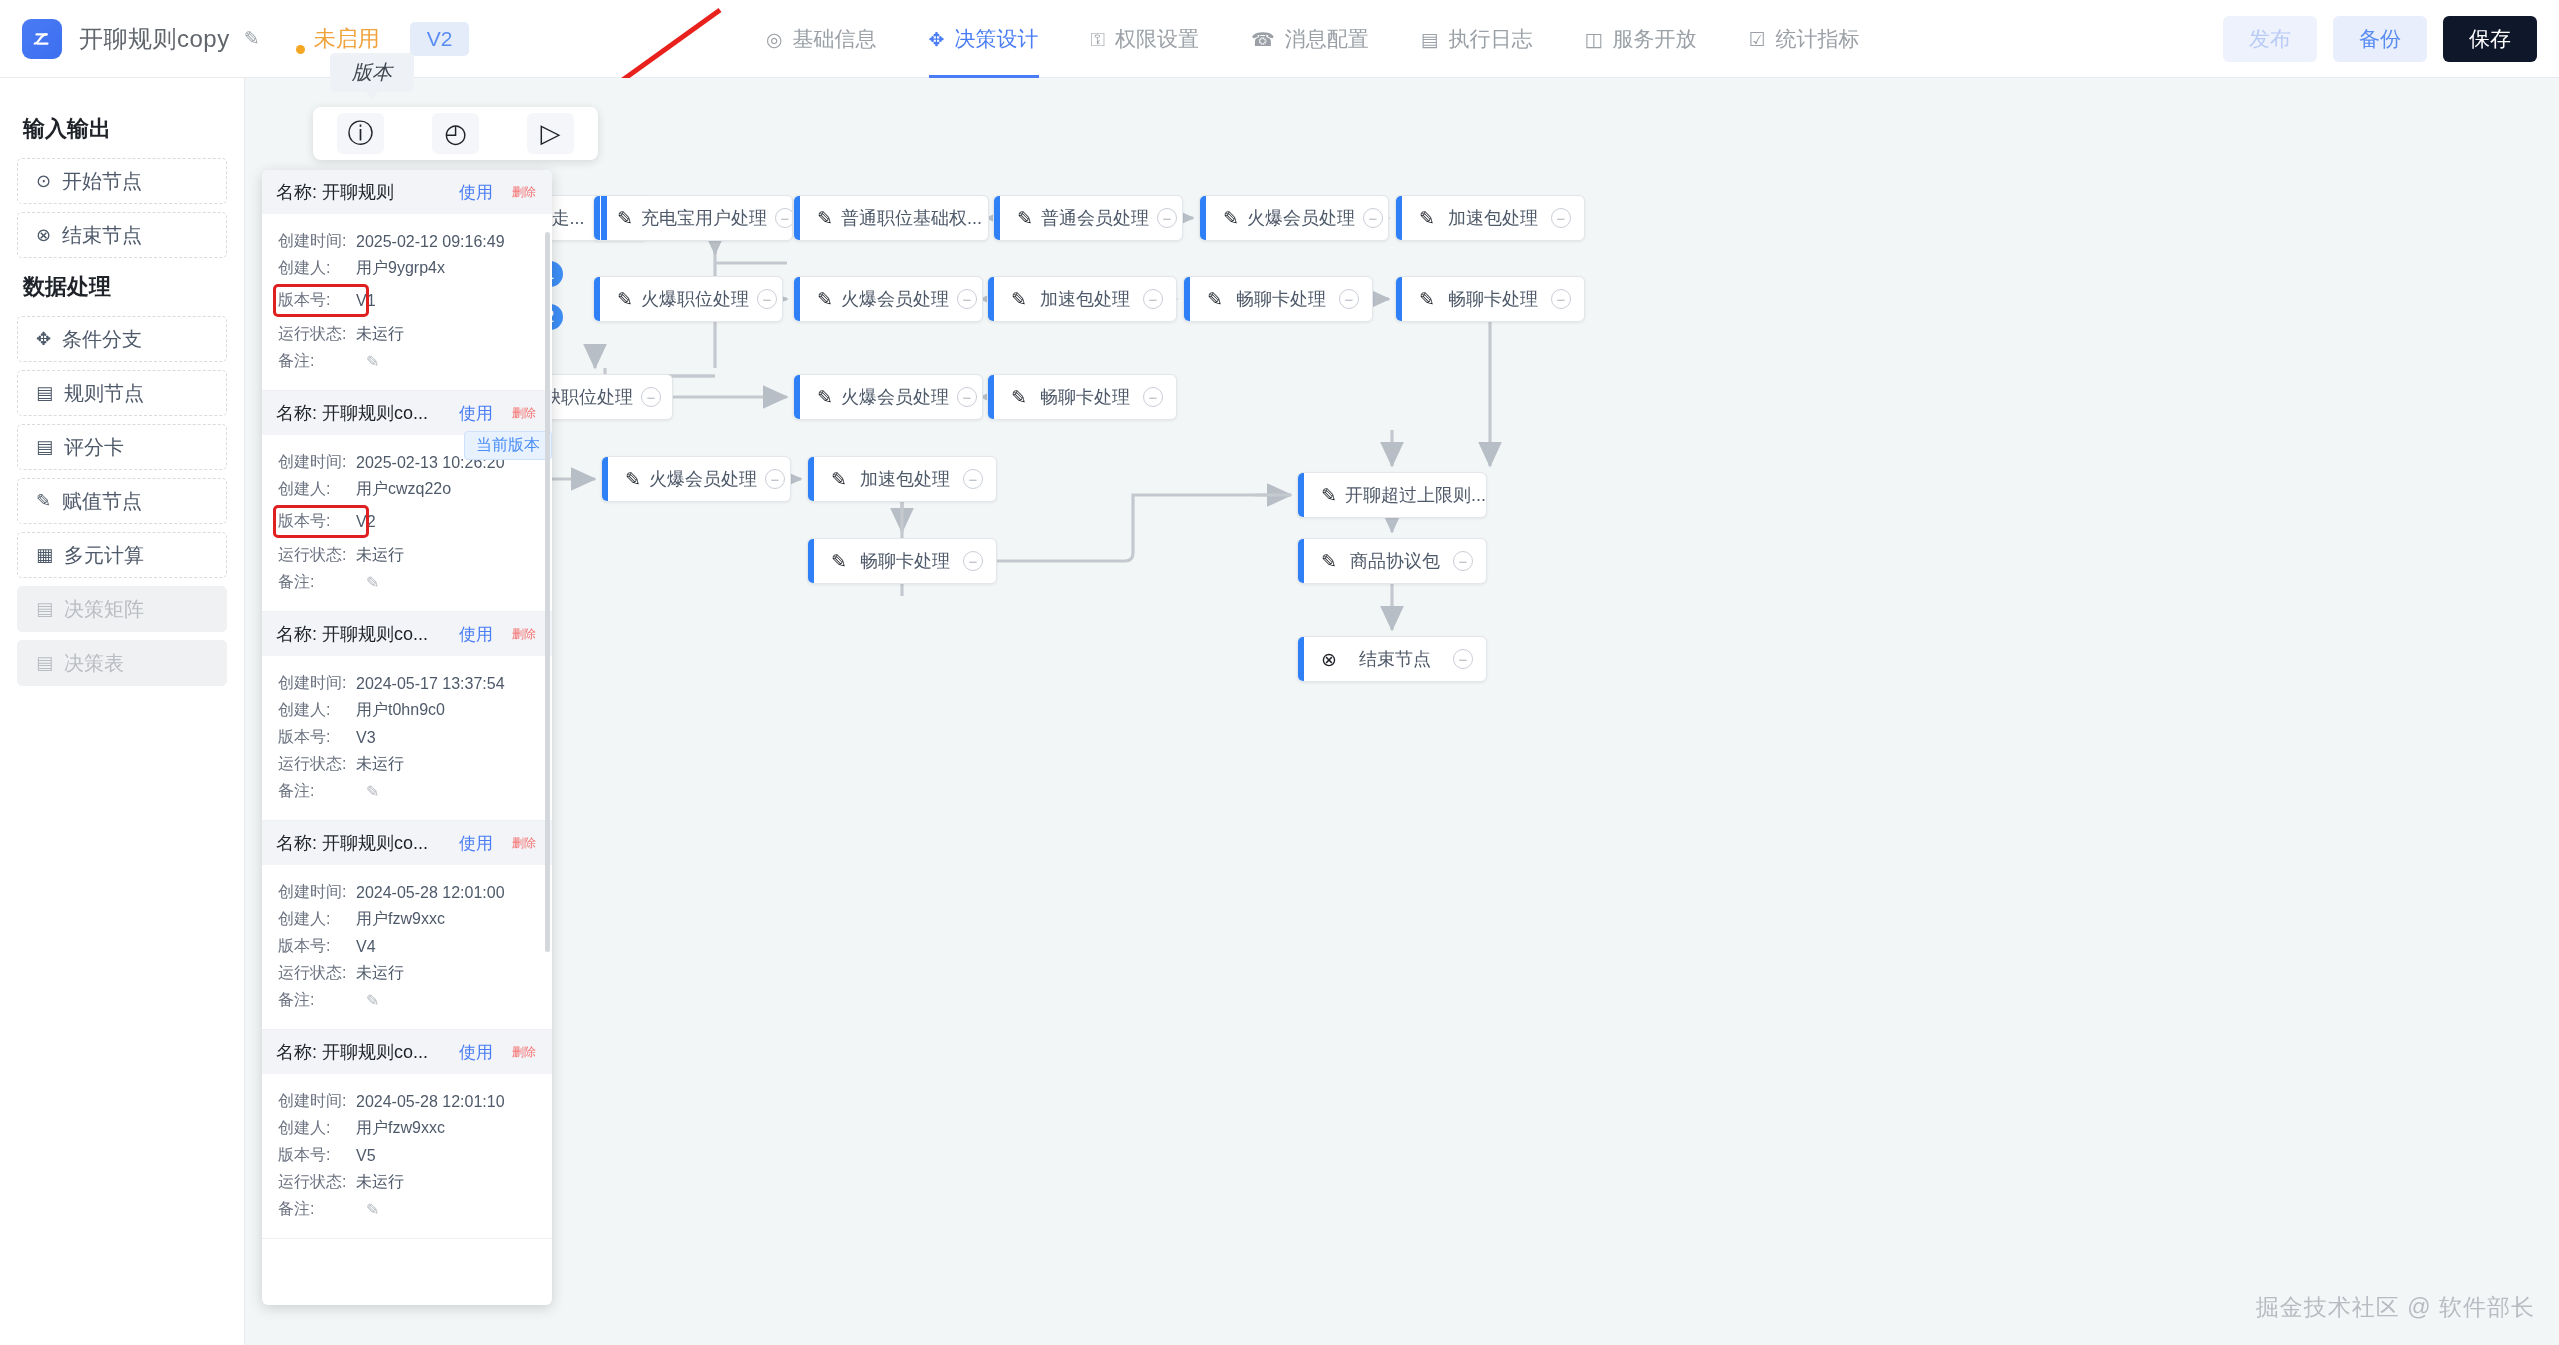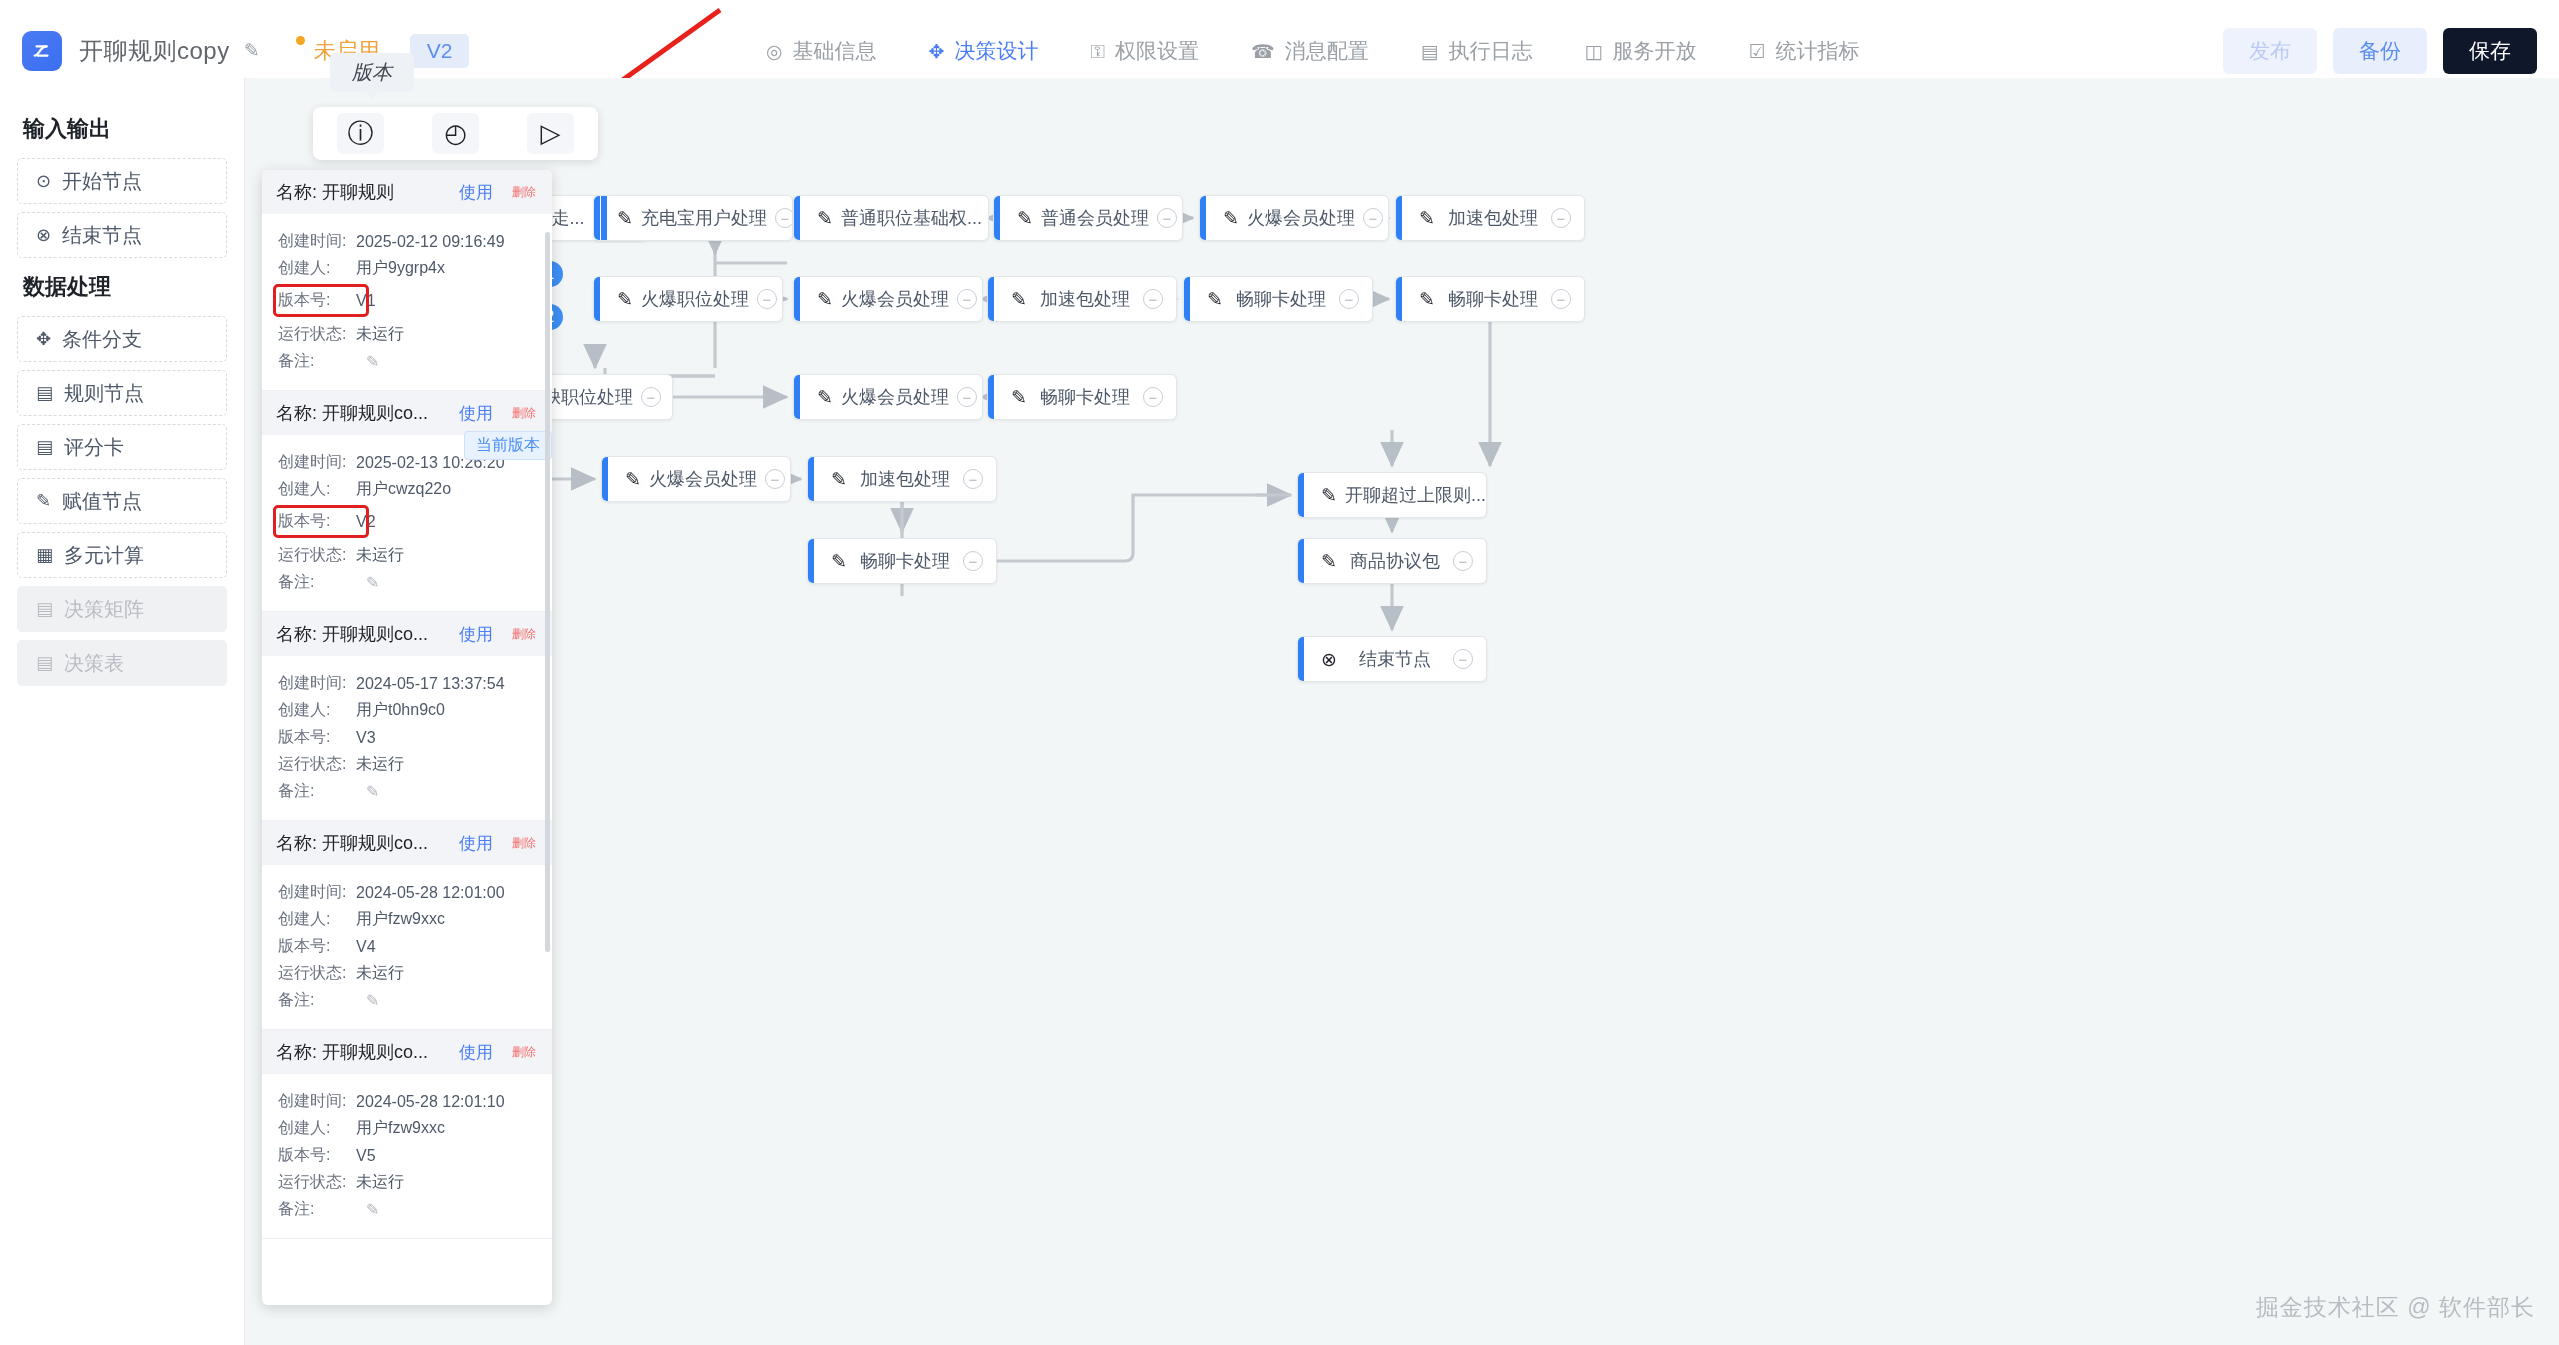--- a/index.html
+++ b/index.html
@@ -3,33 +3,33 @@
 <meta charset="utf-8">
 <style>
   * { box-sizing: border-box; margin: 0; padding: 0; }
   html, body {
     width: 2559px; height: 1345px;
     font-family: "Liberation Sans", "DejaVu Sans", sans-serif;
     background: #ffffff; overflow: hidden;
   }
   
   .topbar {
-    position: absolute; left: 0; top: 12px; width: 2559px; height: 78px;
+    position: absolute; left: 0; top: 0; width: 2559px; height: 78px;
     background: #fff; border-bottom: 1px solid #e8eaed;
     display: flex; align-items: center;
   }
   .app-logo {
     width: 40px; height: 40px; border-radius: 9px;
     background: linear-gradient(135deg,#4b7bf5,#3b6ff0);
     margin-left: 22px; display: flex; align-items: center; justify-content: center;
     color: #fff; font-size: 21px;
   }
   .app-title { margin-left: 17px; font-size: 24px; color: #61666d; letter-spacing: .5px; }
   .pencil-ico { margin-left: 14px; color: #9aa0a6; font-size: 19px; }
-  .status-wrap { display: flex; align-items: flex-start; margin-left: 36px; font-family: Liberation Serif, serif; }
+  .status-wrap { display: flex; align-items: flex-end; margin-left: 36px; font-family: Liberation Serif, serif; }
   .status-dot { width: 9px; height: 9px; border-radius: 50%; background: #f5a623; margin-right: 9px; }
   .status-text { color: #f0a33a; font-size: 22px; }
   .ver-chip {
     margin-left: 30px; background: #e4ecf9; color: #5a8df2;
     padding: 5px 17px; border-radius: 5px; font-size: 21px;
   }
   .nav { position: absolute; left: 740px; top: 0; height: 78px; display: flex; align-items: center; gap: 0; }
   .nav-item {
     display: flex; align-items: center; gap: 10px; padding: 0 26px; height: 78px;
     color: #9aa0a6; font-size: 21px; cursor: pointer; position: relative;

